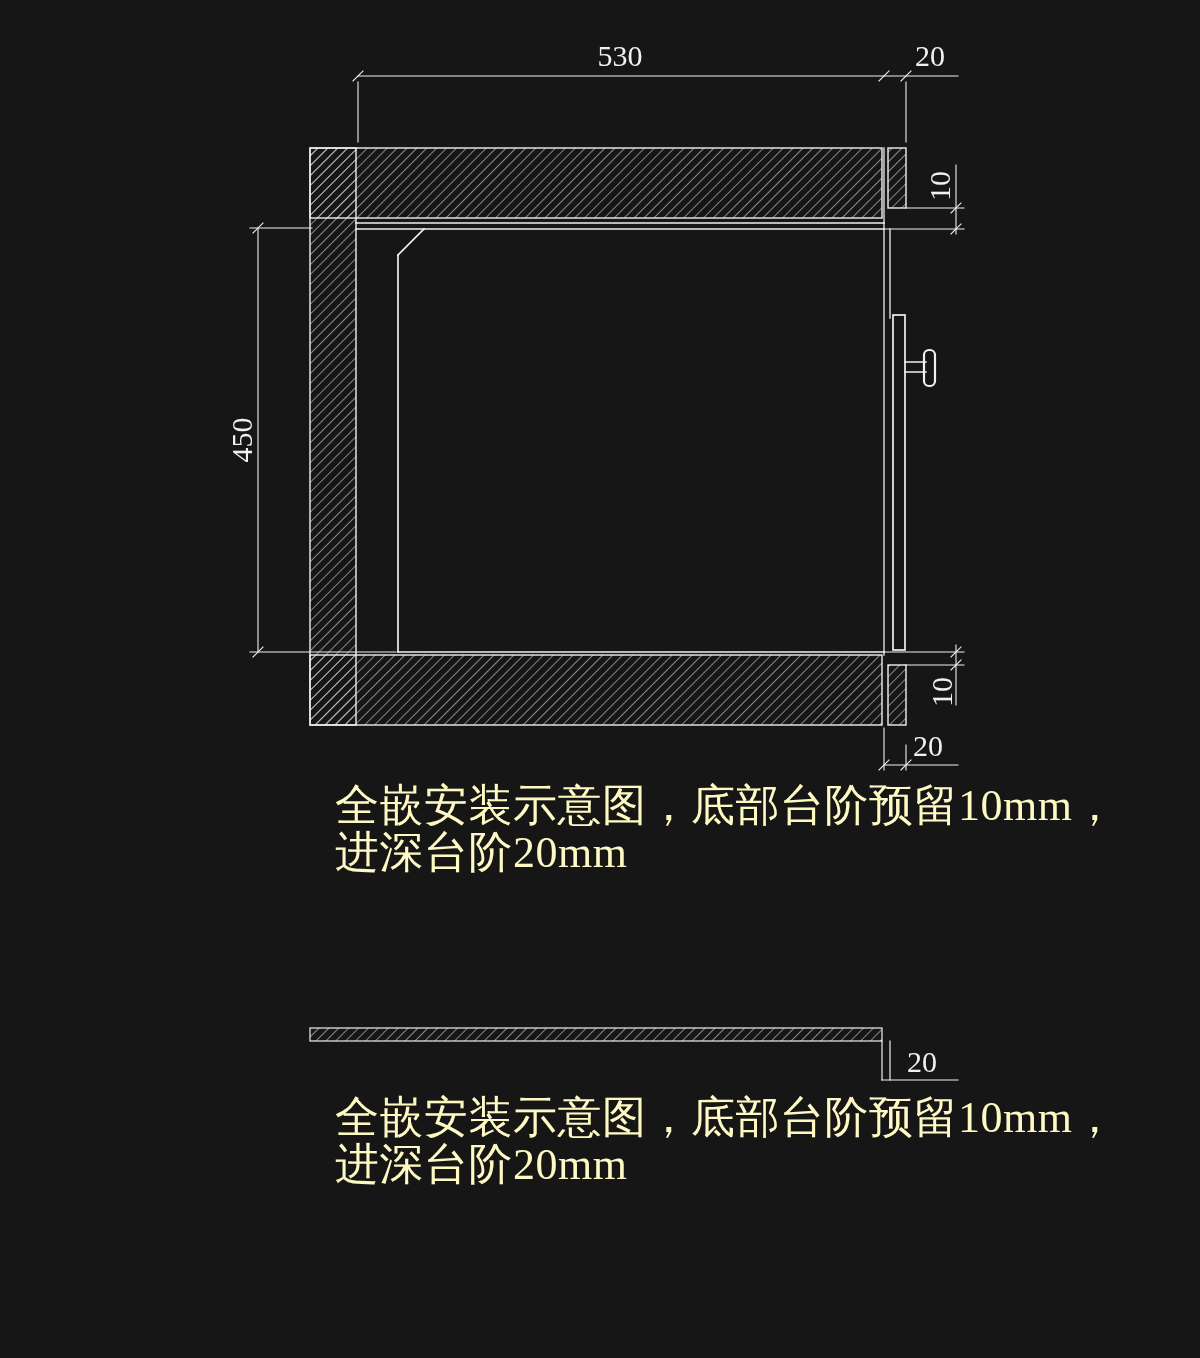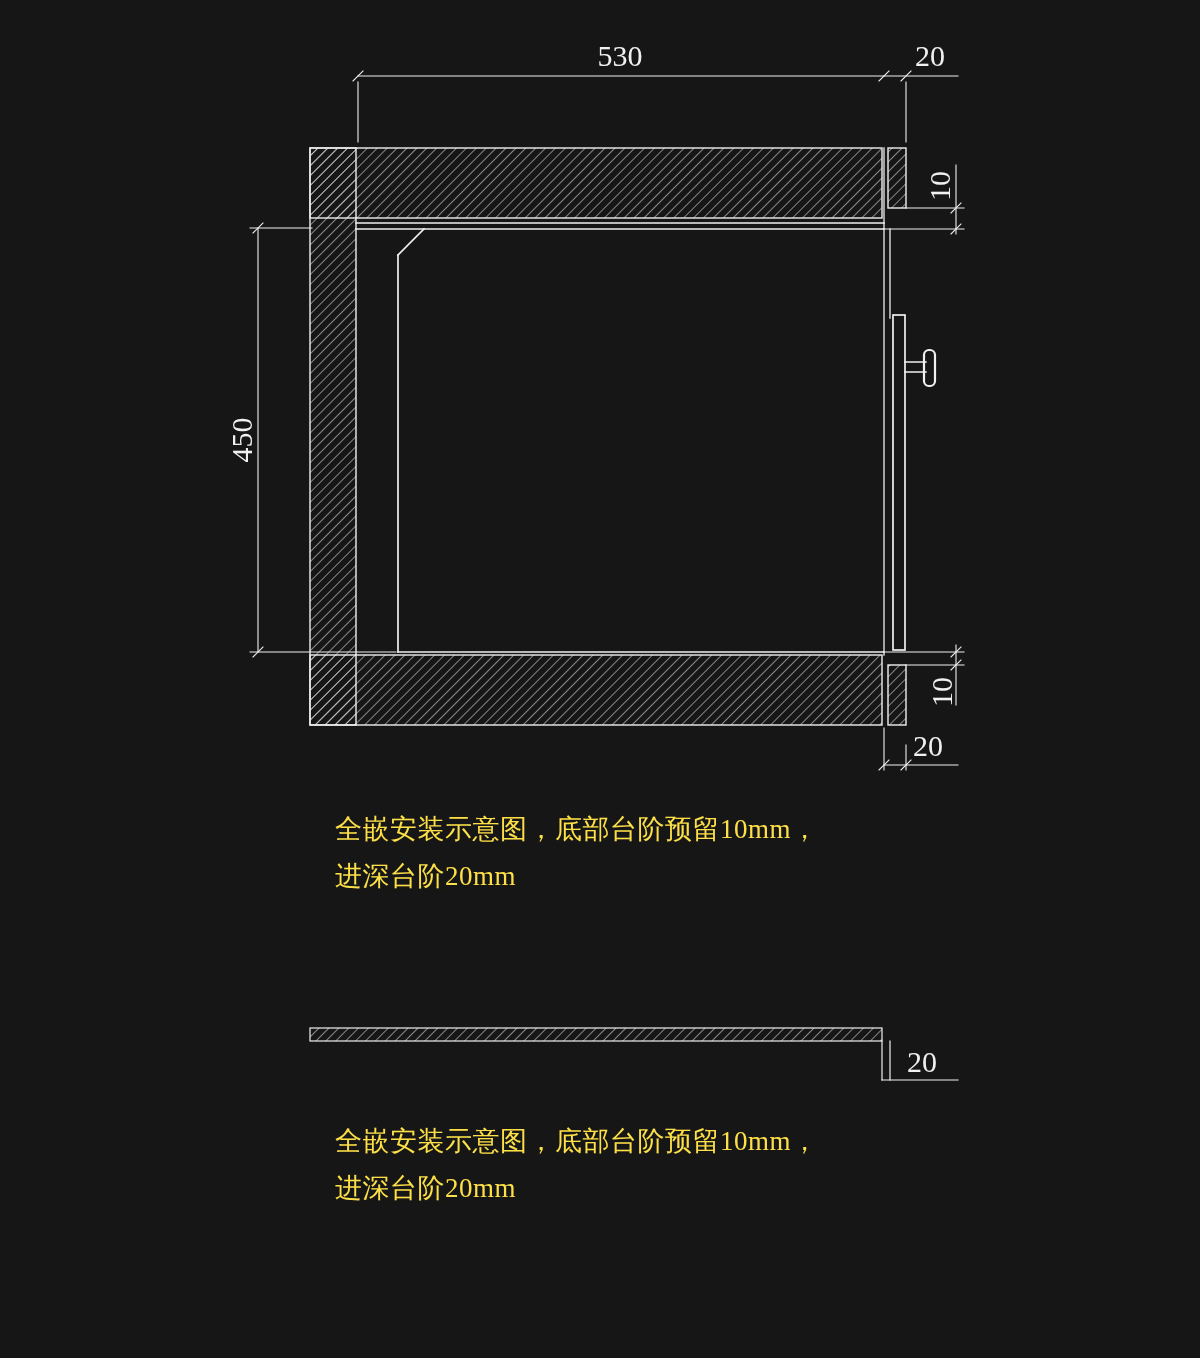--- a/index.html
+++ b/index.html
@@ -13,26 +13,25 @@
     font-family: "Liberation Serif", serif;
   }
   .drawing-svg { position: absolute; left: 0; top: 0; }
   .dim-text {
     fill: #f0f0f0;
     font-family: "Liberation Serif", serif;
     font-size: 30px;
   }
   .caption {
     position: absolute;
-    color: #fde047;
-    font-size: 27px;
+    color: #fef9c3;
+    font-size: 44px;
     line-height: 47px;
     letter-spacing: 0.5px;
     white-space: nowrap;
-    margin-top: 24px;
   }
 </style>
 </head>
 <body>
 
 <div class="stage">
 
   <svg class="drawing-svg" width="1200" height="1358" viewBox="0 0 1200 1358" stroke="#f0f0f0" fill="none" stroke-linecap="square">
 
     <defs>

